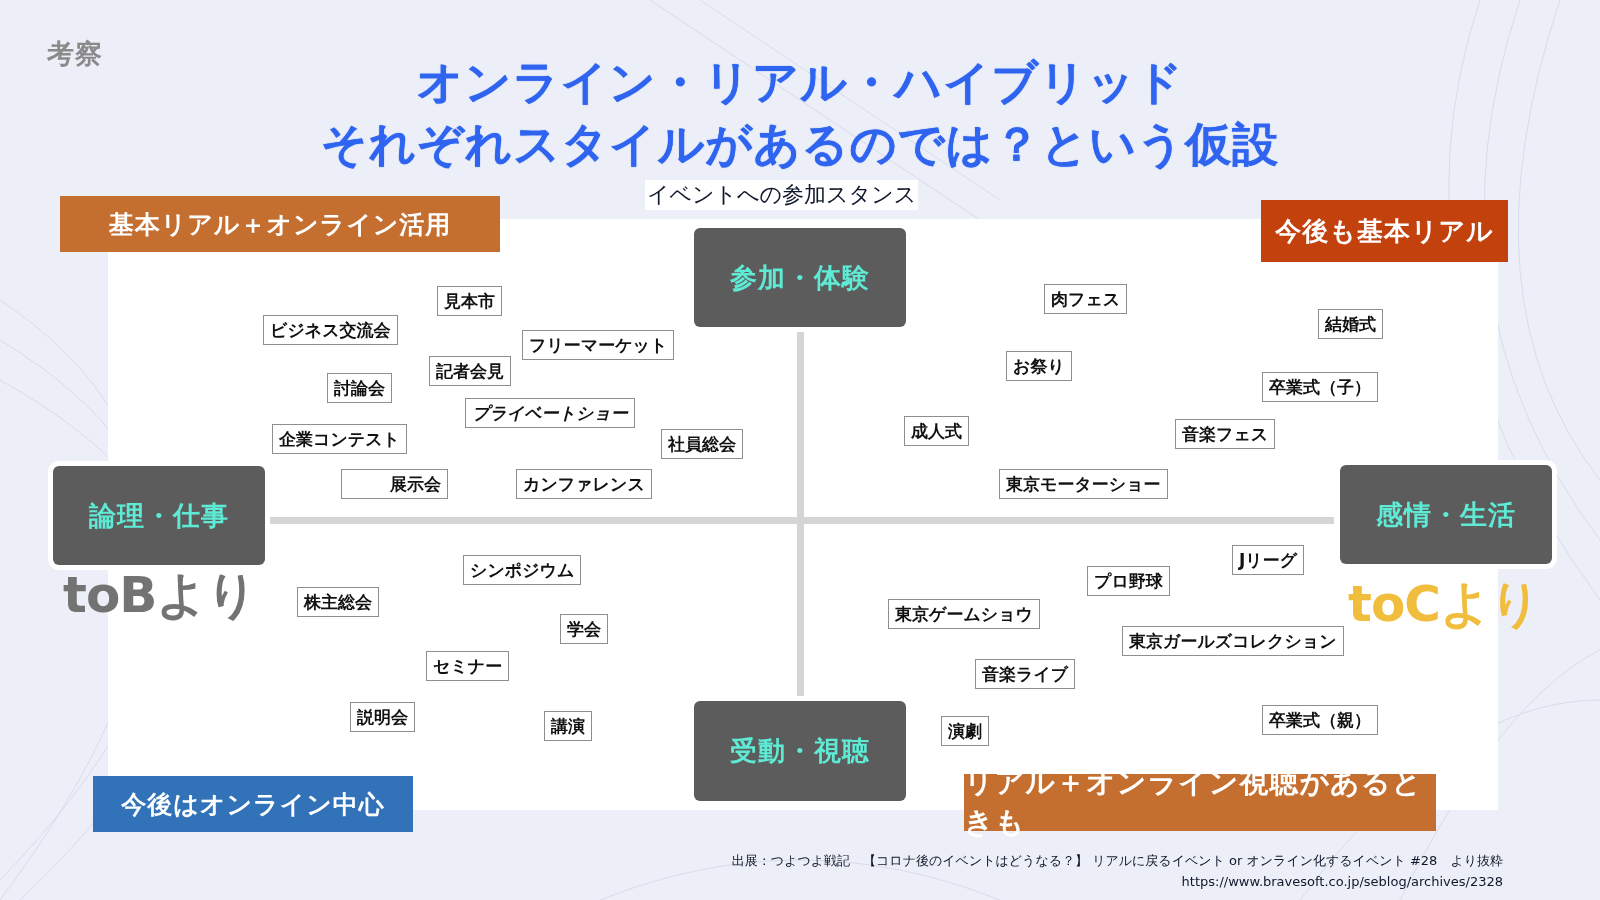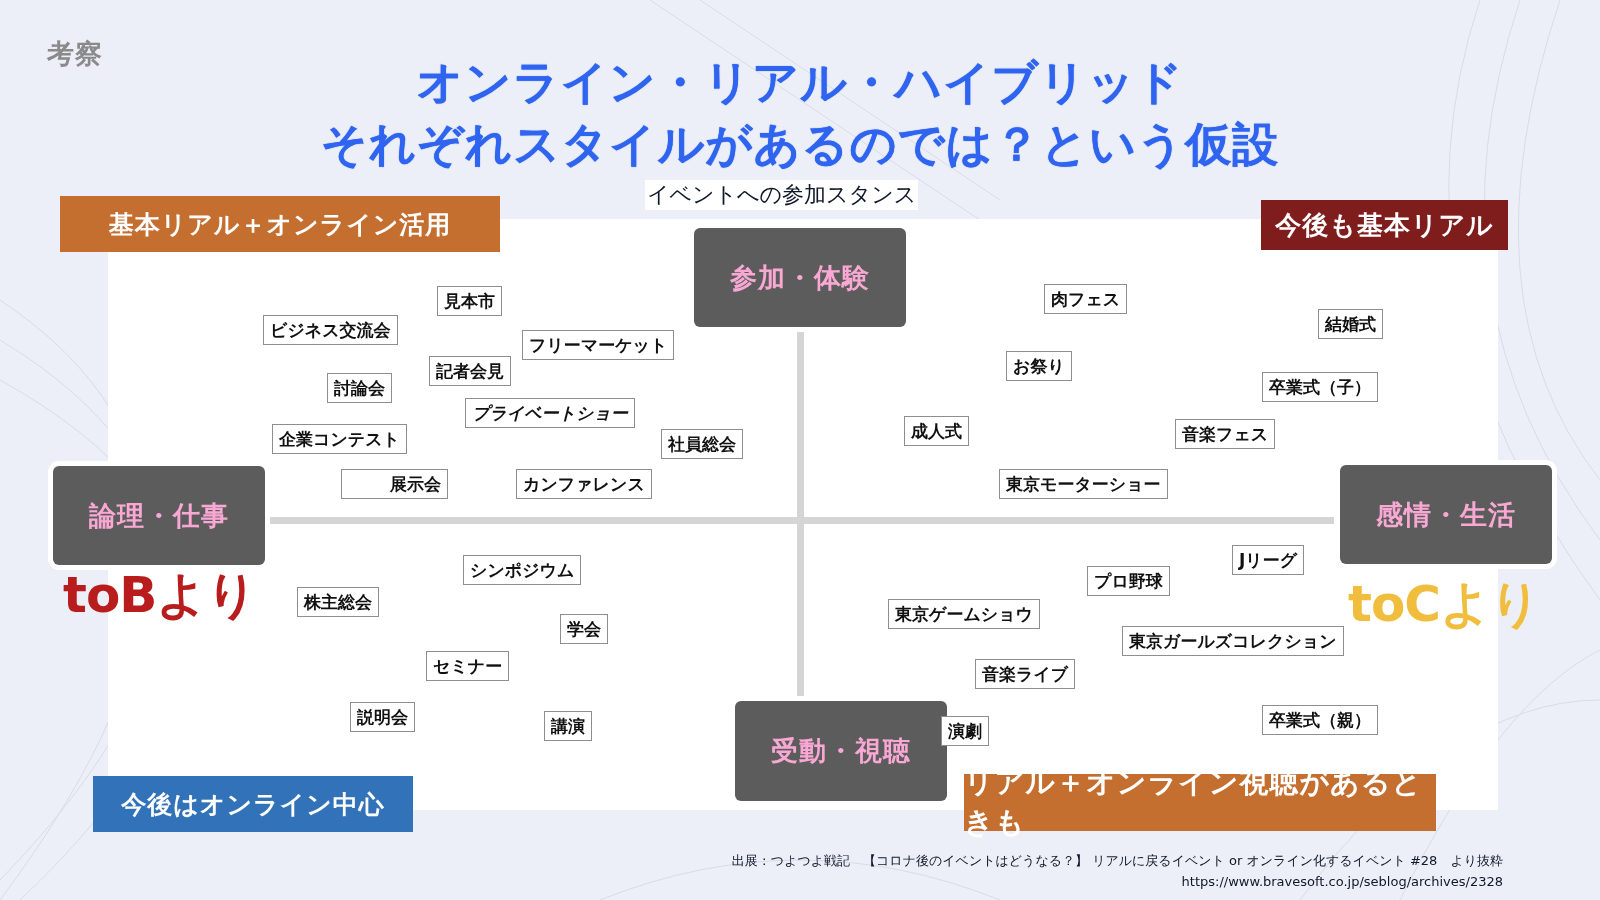--- a/index.html
+++ b/index.html
@@ -31,40 +31,40 @@
     background: #ffffff; color: #0f172a; font-family: "DejaVu Serif", "Liberation Serif", serif;
     font-size: 22px; line-height: 30px; padding: 0 2px;
   }
   .axis-caption.top { left: 645px; top: 180px; }
   .axis-caption.left { left: 42px; top: 381px; width: 210px; line-height: 40px; }
 
   .hline { left: 268px; top: 517px; width: 1066px; height: 7px; background: #d5d5d5; }
   .vline { left: 797px; top: 332px; width: 7px; height: 365px; background: #d5d5d5; }
 
   .axis-box {
-    background: #5c5c5c; color: #f9a8d4; font-weight: bold; font-size: 27px;
+    background: #5c5c5c; color: #5eead4; font-weight: bold; font-size: 27px;
     border-radius: 6px; display: flex; align-items: center; justify-content: center;
     letter-spacing: 1px;
     box-shadow: 0 0 0 5px #ffffff;
   }
   .axis-box.top { left: 694px; top: 228px; width: 212px; height: 99px; }
-  .axis-box.bottom { left: 694px; top: 701px; width: 212px; height: 100px; margin-left: 41px; }
+  .axis-box.bottom { left: 694px; top: 701px; width: 212px; height: 100px; }
   .axis-box.left { left: 53px; top: 466px; width: 212px; height: 99px; }
   .axis-box.right { left: 1340px; top: 465px; width: 212px; height: 99px; }
 
   .audience { font-weight: bold; font-size: 50px; letter-spacing: -1px; }
-  .audience.b { left: 63px; top: 562px; color: #b91c1c; }
+  .audience.b { left: 63px; top: 562px; color: #737373; }
   .audience.c { left: 1348px; top: 571px; color: #f0be3c; }
 
   .quad-label {
     color: #ffffff; font-weight: bold; display: flex; align-items: center; justify-content: center;
     letter-spacing: 1px;
   }
   .quad-label.tl { left: 60px; top: 196px; width: 440px; height: 56px; background: #c46e30; font-size: 25px; }
-  .quad-label.tr { left: 1261px; top: 200px; width: 247px; height: 50px; background: #7f1d1d; font-size: 26px; }
+  .quad-label.tr { left: 1261px; top: 200px; width: 247px; height: 62px; background: #c2410c; font-size: 26px; }
   .quad-label.bl { left: 93px; top: 776px; width: 320px; height: 56px; background: #3172b9; font-size: 25px; }
   .quad-label.br { left: 964px; top: 774px; width: 472px; height: 57px; background: #c46e30; font-size: 29px; }
 
   .tag {
     background: #ffffff; border: 1.5px solid #8e8e8e; color: #111;
     font-weight: bold; font-size: 17px; line-height: 24px; padding: 2px 6px;
     white-space: nowrap;
   }
 
   .source { right: 97px; font-size: 13px; color: #0f172a; text-align: right; white-space: nowrap; }

